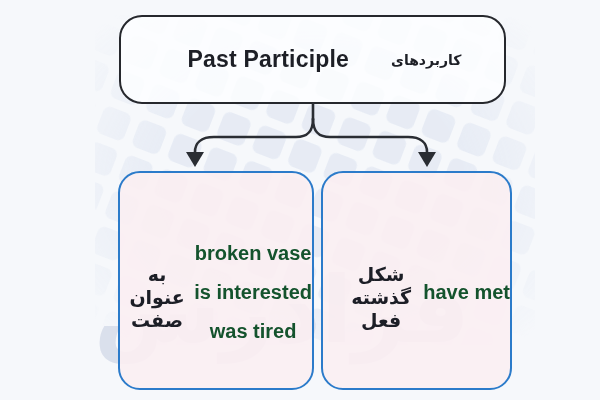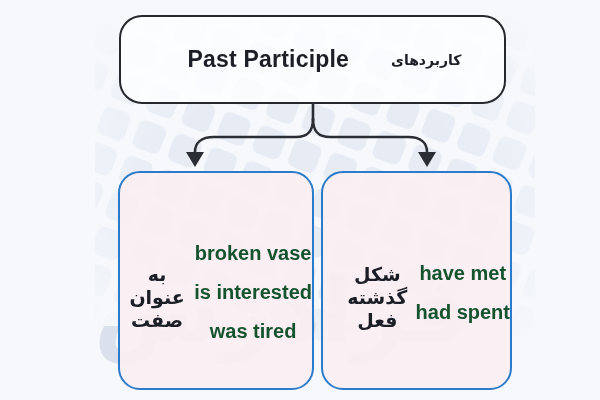--- a/index.html
+++ b/index.html
@@ -170,17 +170,16 @@
       <div class="example-line">broken vase</div>
       <div class="example-line">is interested</div>
       <div class="example-line">was tired</div>
     </div>
   </div>
 
   <div class="branch-box right">
     <div class="branch-heading" dir="rtl">شکل گذشته فعل</div>
     <div class="example-list">
       <div class="example-line">have met</div>
-      <div class="example-line">had spent</div>
     </div>
   </div>
 
 </div>
 
 </body></html>

